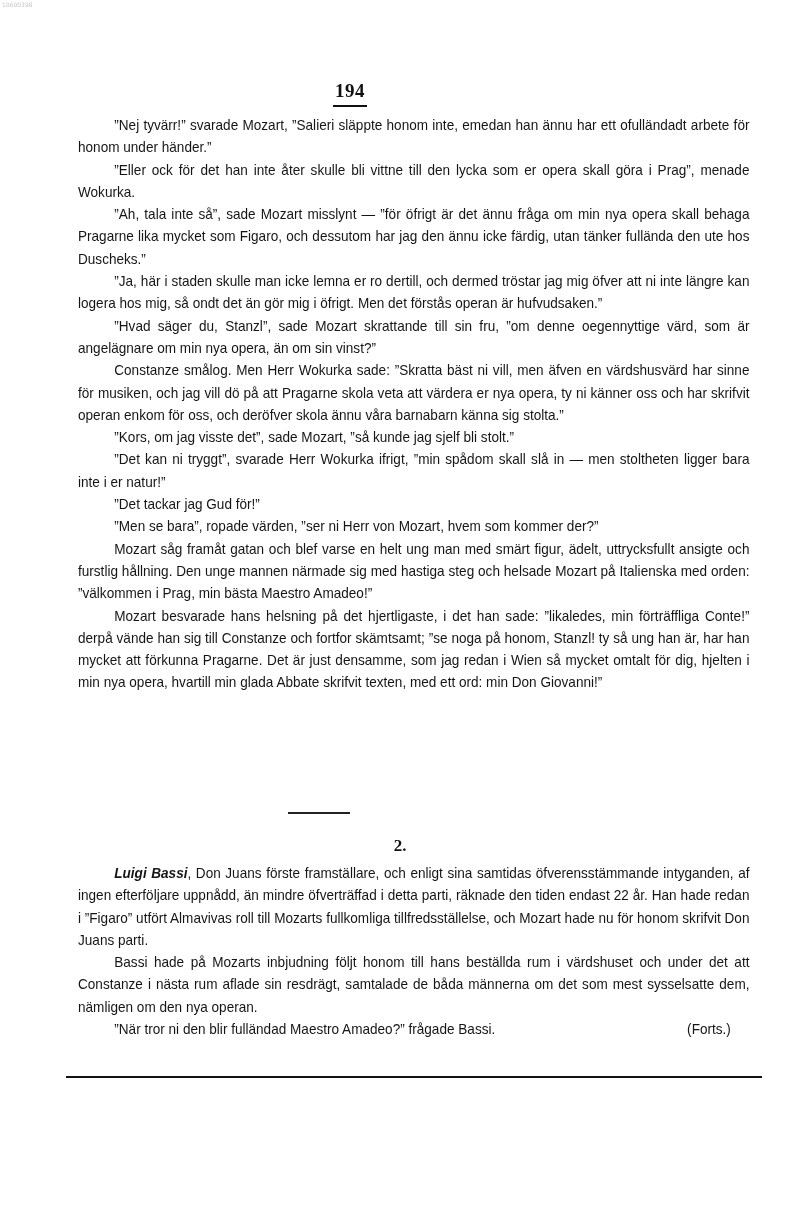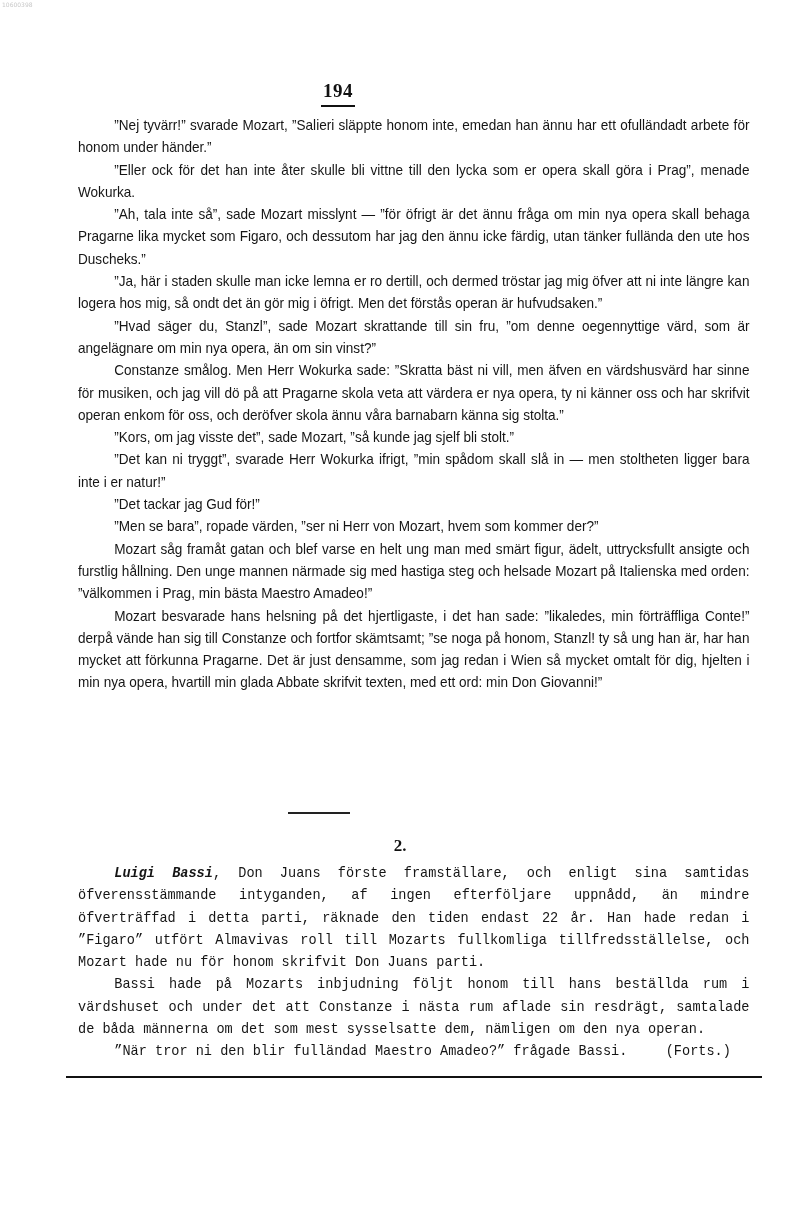--- a/index.html
+++ b/index.html
@@ -1,24 +1,24 @@
 <!DOCTYPE html>
 <html><head>
 <meta charset="utf-8">
 <style>
   html, body { margin: 0; padding: 0; background: #ffffff; }
   body { width: 800px; height: 1227px; position: relative; overflow: hidden; }
   .scan-id { position: absolute; left: 2px; top: 1px; font: 6px "DejaVu Sans", sans-serif; color: #c8c8c8; }
-  .page-num { position: absolute; left: 0; width: 676px; top: 80px; text-align: center; }
+  .page-num { position: absolute; left: 12px; width: 676px; top: 80px; text-align: center; }
   .page-num span { font: bold 19px "Liberation Serif", serif; color: #111; display: inline-block; padding: 0 2px 3px 2px; border-bottom: 2px solid #111; letter-spacing: 0.5px; }
   .text-block { position: absolute; left: 78px; width: 672px; top: 114px; font-family: Liberation Sans, sans-serif; font-size: 14.6px; line-height: 22.3px; color: #151515; }
   .para { margin: 0; text-align: justify; text-indent: 39px; transform: scaleX(0.93); transform-origin: left; width: 722px; }
   .section-rule { position: absolute; left: 288px; width: 62px; top: 812px; border-top: 2px solid #222; }
   .section-num { position: absolute; left: 0; width: 800px; top: 836px; text-align: center; font: bold 17px "Liberation Serif", serif; color: #111; }
-  .text-block-2 { position: absolute; left: 78px; width: 672px; top: 862px; font-family: Liberation Mono, monospace; font-size: 14.6px; line-height: 22.3px; color: #151515; }
+  .text-block-2 { position: absolute; left: 78px; width: 672px; top: 862px; font-family: Liberation Sans, sans-serif; font-size: 14.6px; line-height: 22.3px; color: #151515; }
   em.name { font-style: italic; font-weight: bold; }
   .forts { float: right; margin-right: 20px; }
   .bottom-rule { position: absolute; left: 66px; width: 696px; top: 1076px; border-top: 2.5px solid #111; }
 </style>
 </head>
 <body>
 
 <div class="scan-id">10600398</div>
 
 <div class="page-num">

